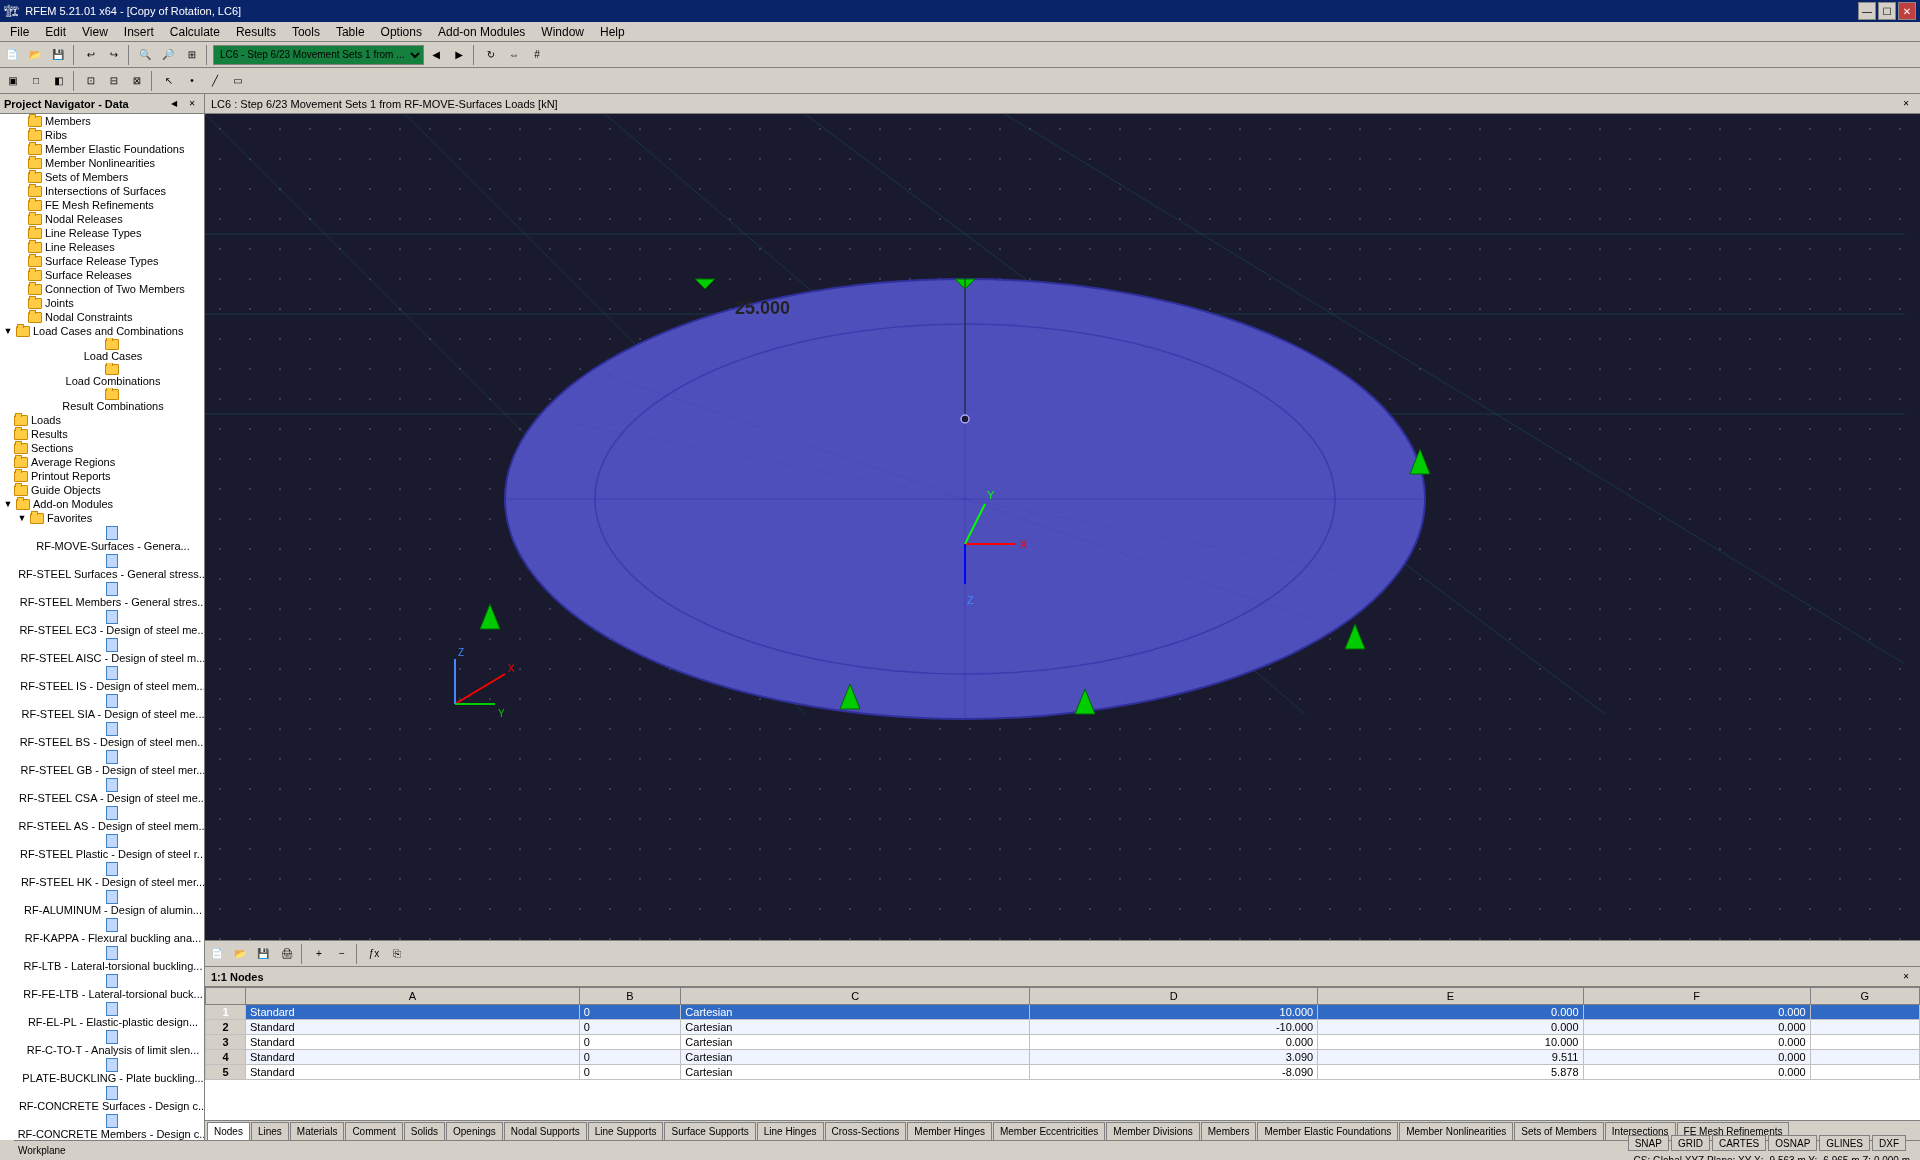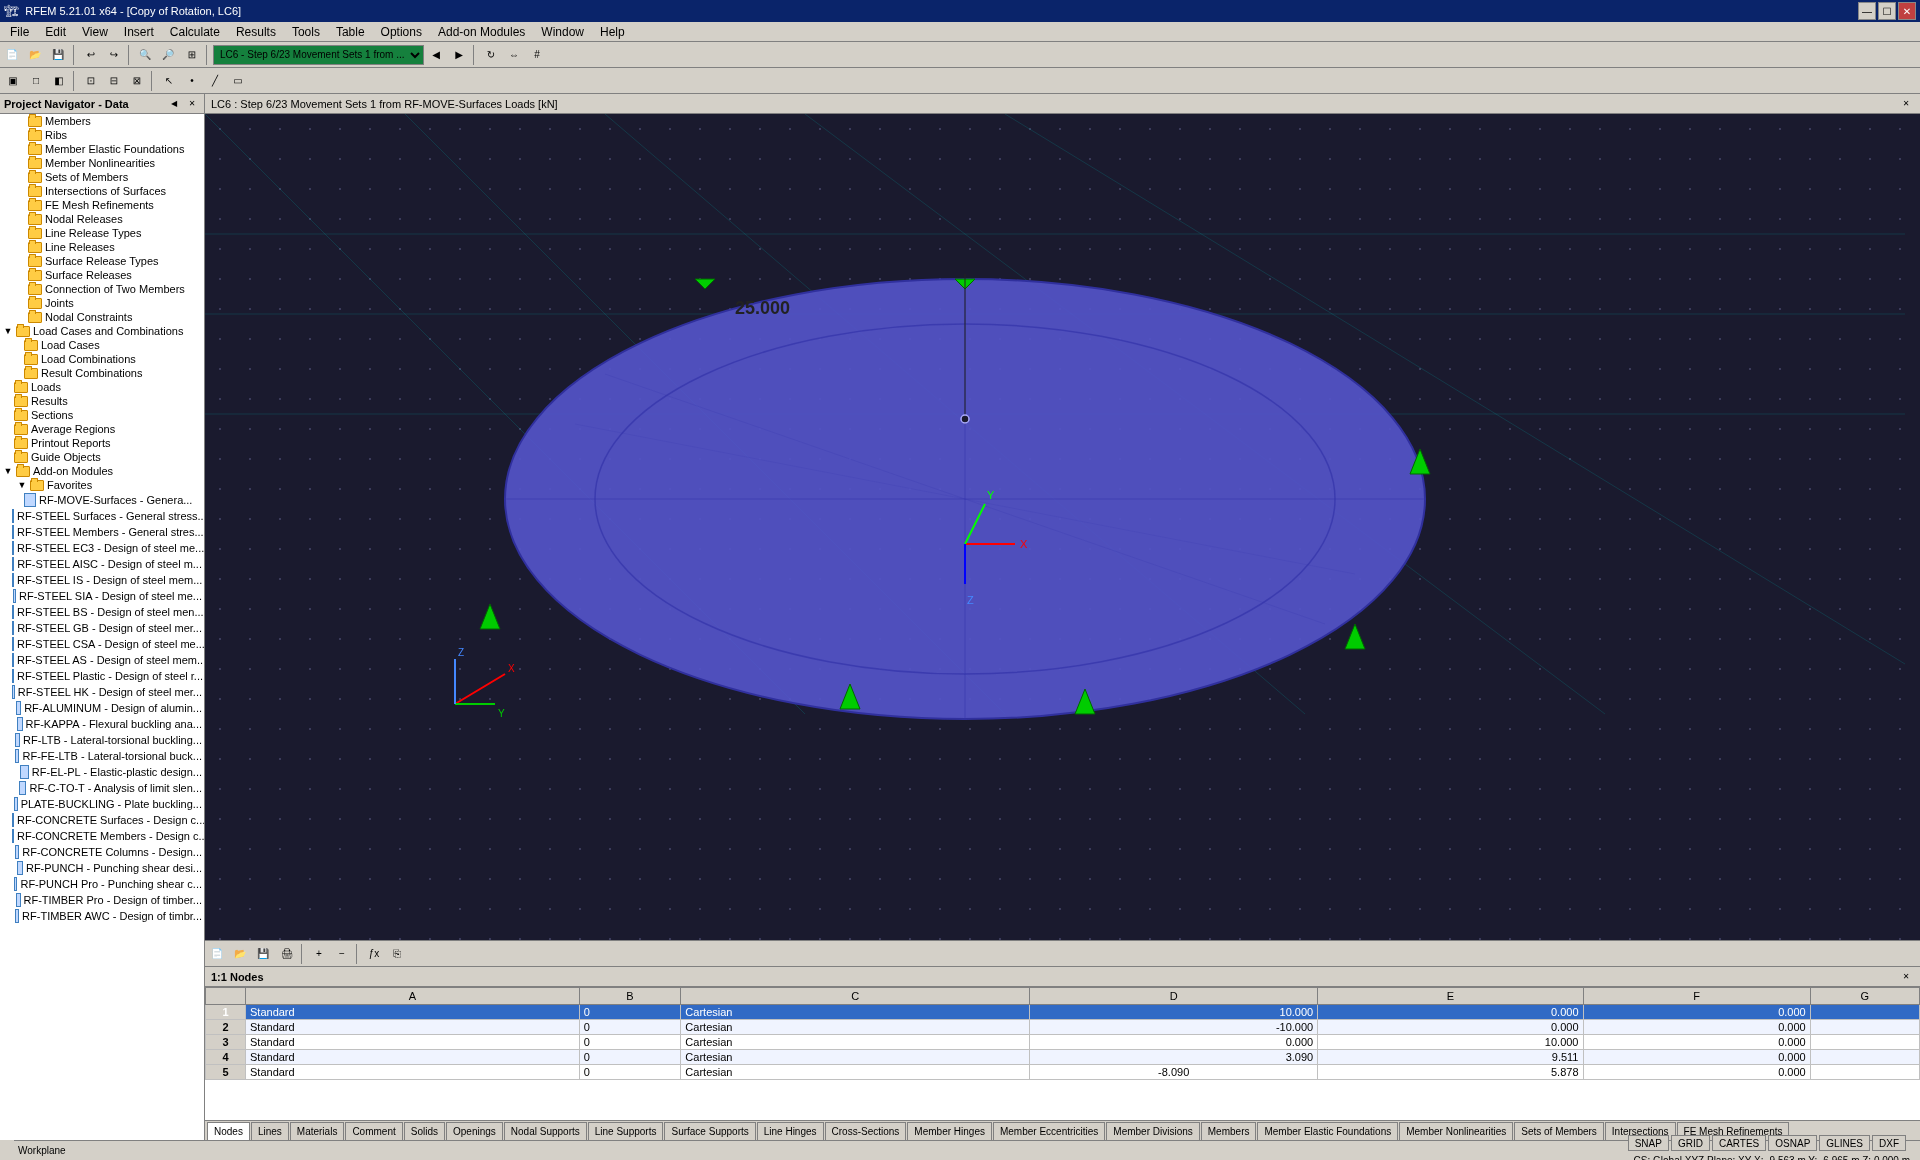--- a/index.html
+++ b/index.html
@@ -67,21 +67,21 @@
     
     
     #toolbar2 { background: #d4d0c8; height: 26px; display: flex; align-items: center; border-bottom: 1px solid #808080; padding: 1px 2px; gap: 1px; }
     
     
     #sidebar-content::-webkit-scrollbar { width: 12px; }
     #sidebar-content::-webkit-scrollbar-track { background: #d4d0c8; }
     #sidebar-content::-webkit-scrollbar-thumb { background: #a0a0a0; border: 1px solid #808080; }
     
     .indent1 { padding-left: 16px; }
-    .indent2 { padding-left: 12px; }
+    .indent2 { padding-left: 24px; flex-direction: column; }
     
     .nav-btn { width: 16px; height: 16px; background: #d4d0c8; border: 1px solid transparent; font-size: 8px; cursor: pointer; display: flex; align-items: center; justify-content: center; }
     
     .status-btn { padding: 0 6px; height: 16px; background: #d4d0c8; border: 1px solid #808080; font-size: 10px; cursor: pointer; display: flex; align-items: center; }
     
     #bottom-toolbar { height: 26px; background: #d4d0c8; border-bottom: 1px solid #808080; display: flex; align-items: center; padding: 1px 2px; gap: 1px; }
   </style>
 </head>
 <body>
 
@@ -571,21 +571,21 @@
                 <td style="text-align: right;">3.090</td>
                 <td style="text-align: right;">9.511</td>
                 <td style="text-align: right;">0.000</td>
                 <td></td>
               </tr>
               <tr>
                 <td style="background: rgb(212, 208, 200); font-weight: bold; text-align: center;">5</td>
                 <td>Standard</td>
                 <td>0</td>
                 <td>Cartesian</td>
-                <td style="text-align: center;">-8.090</td>
+                <td style="text-align: right;">-8.090</td>
                 <td style="text-align: right;">5.878</td>
                 <td style="text-align: right;">0.000</td>
                 <td></td>
               </tr>
             </tbody>
         </table>
       </div>
     </div>
 
     <div id="tabbar">

